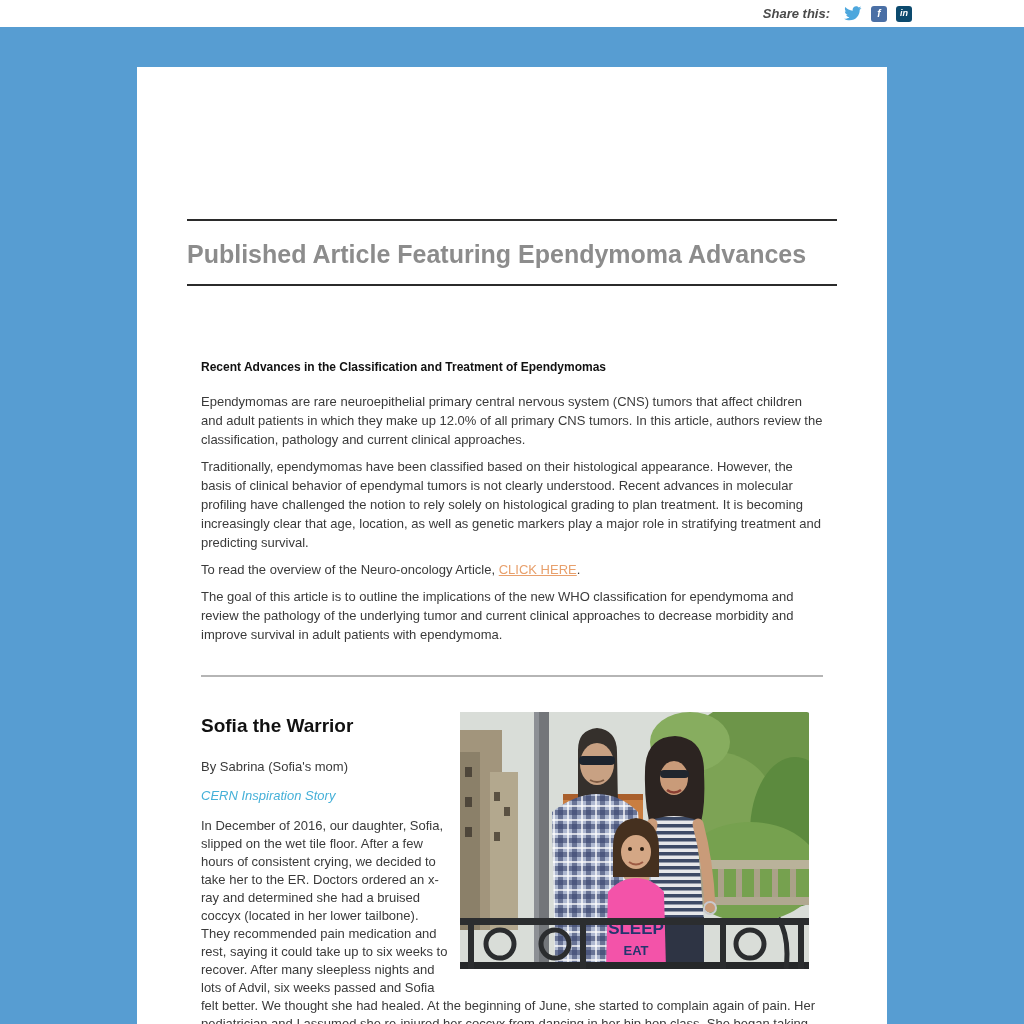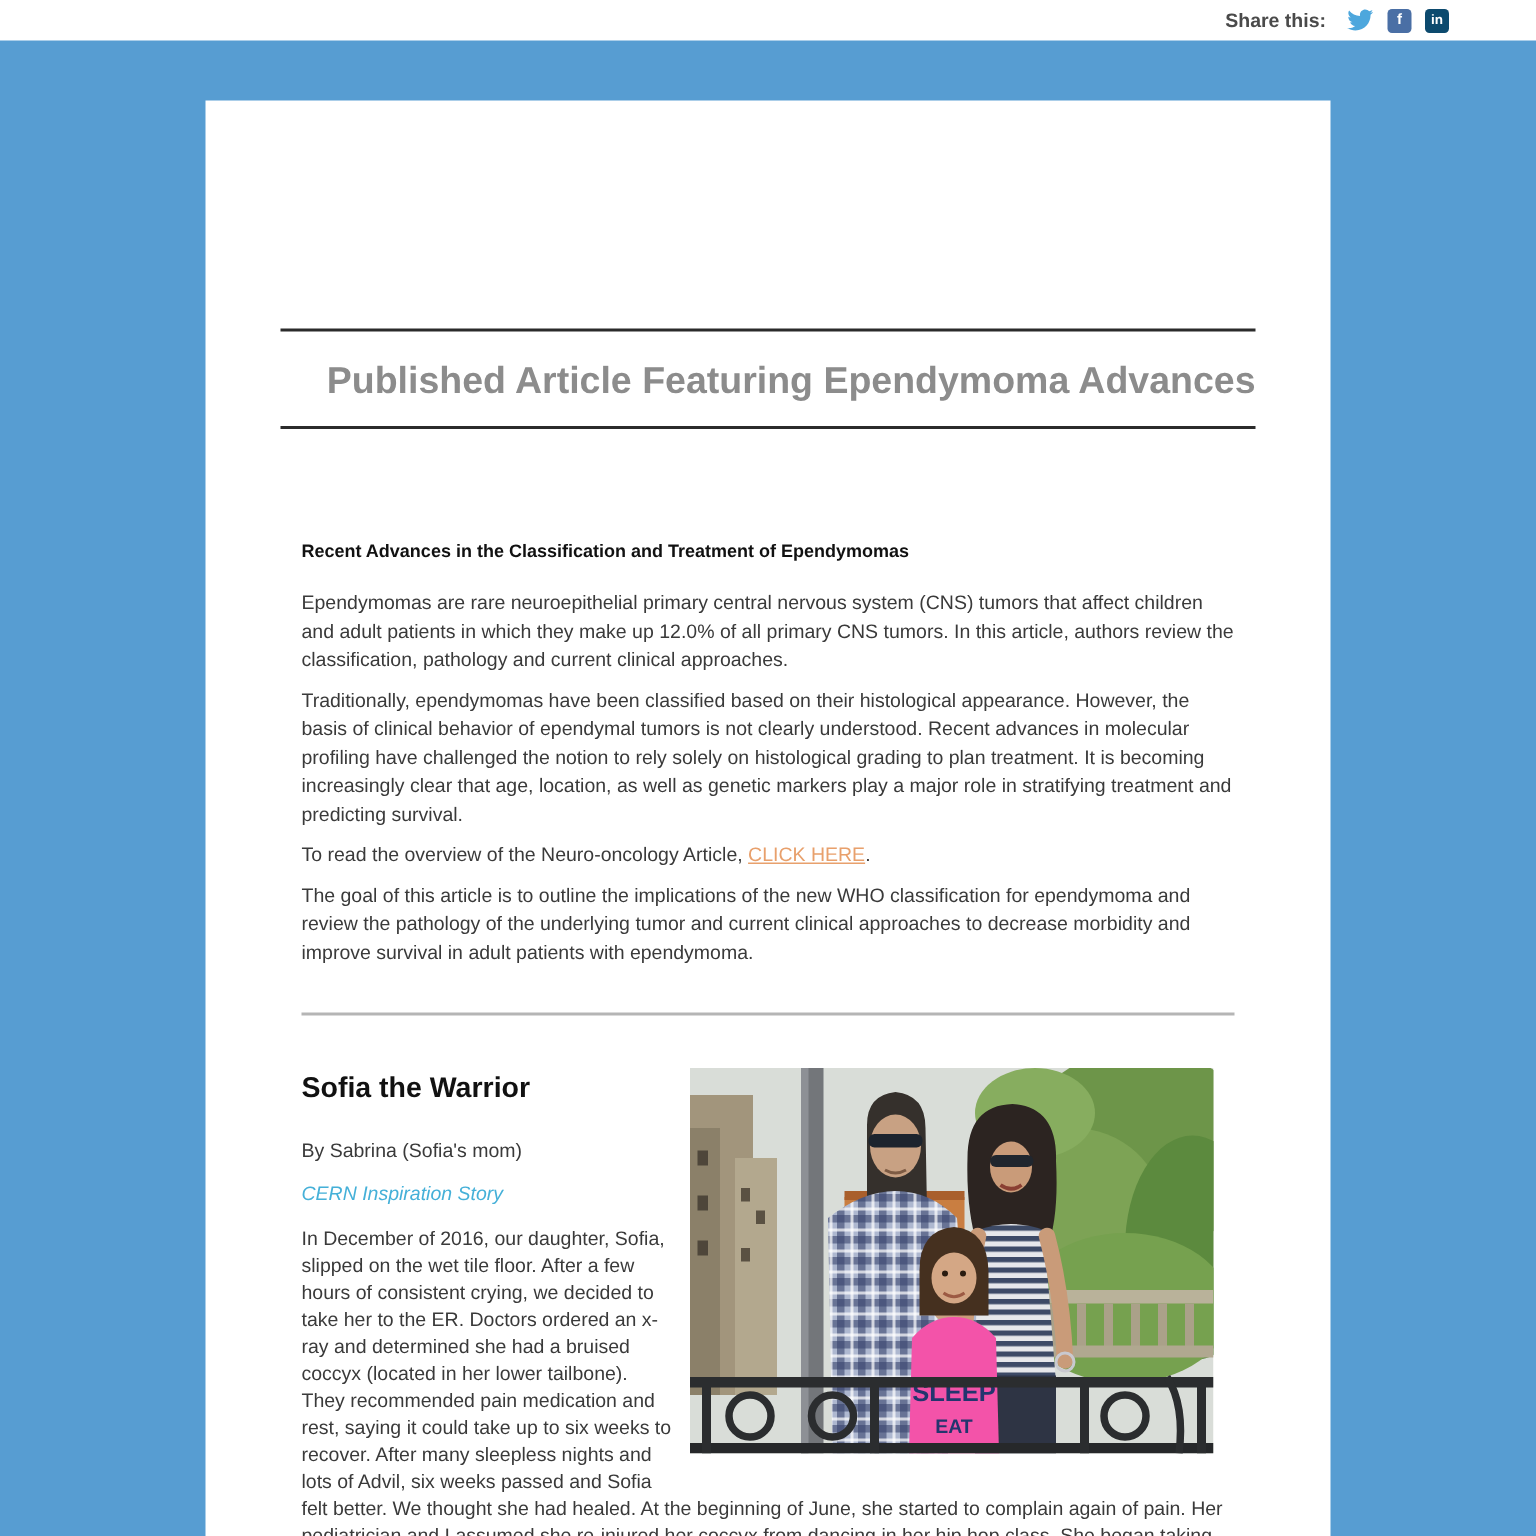--- a/index.html
+++ b/index.html
@@ -7,21 +7,22 @@
   body {
     width:1024px; height:1024px; overflow:hidden;
     background:#579dd2;
     font-family:"Liberation Sans", sans-serif;
     color:#3a3a3a;
   }
   
   .topbar {
     height:27px; background:#ffffff;
     display:flex; align-items:center; justify-content:flex-end;
-    padding-right:58px;
+    padding-right:112px;
+    font-style:italic;
   }
   .share-label { font-size:13px; font-weight:bold; color:#4a4a4a; margin-right:14px; }
   .social { display:flex; align-items:center; gap:9px; }
   .social a { display:block; line-height:0; text-decoration:none; cursor:pointer; }
   .sq-icon {
     width:16px; height:16px; border-radius:3px;
     display:flex; align-items:center; justify-content:center;
     color:#fff; font-size:10px; font-weight:bold; line-height:1;
     font-family:"Liberation Sans", sans-serif;
   }
@@ -31,21 +32,21 @@
   .content {
     width:750px; margin:40px 0 0 137px;
     background:#ffffff; min-height:957px;
     padding:0 50px;
   }
   .logo-space { height:152px; }
   .title-block {
     border-top:2px solid #2b2b2b;
     border-bottom:2px solid #2b2b2b;
     padding:20px 0 17px;
-    text-align:right;
+    text-align:left;
   }
   .title-block h1 {
     margin:0; font-size:25px; line-height:26px;
     font-weight:bold; color:#8c8c8c;
   }
   .article { margin:0 14px; padding-top:70px; }
   .article h2 {
     margin:0 0 14px; font-size:12px; line-height:22px;
     color:#111111; font-weight:bold;
   }

